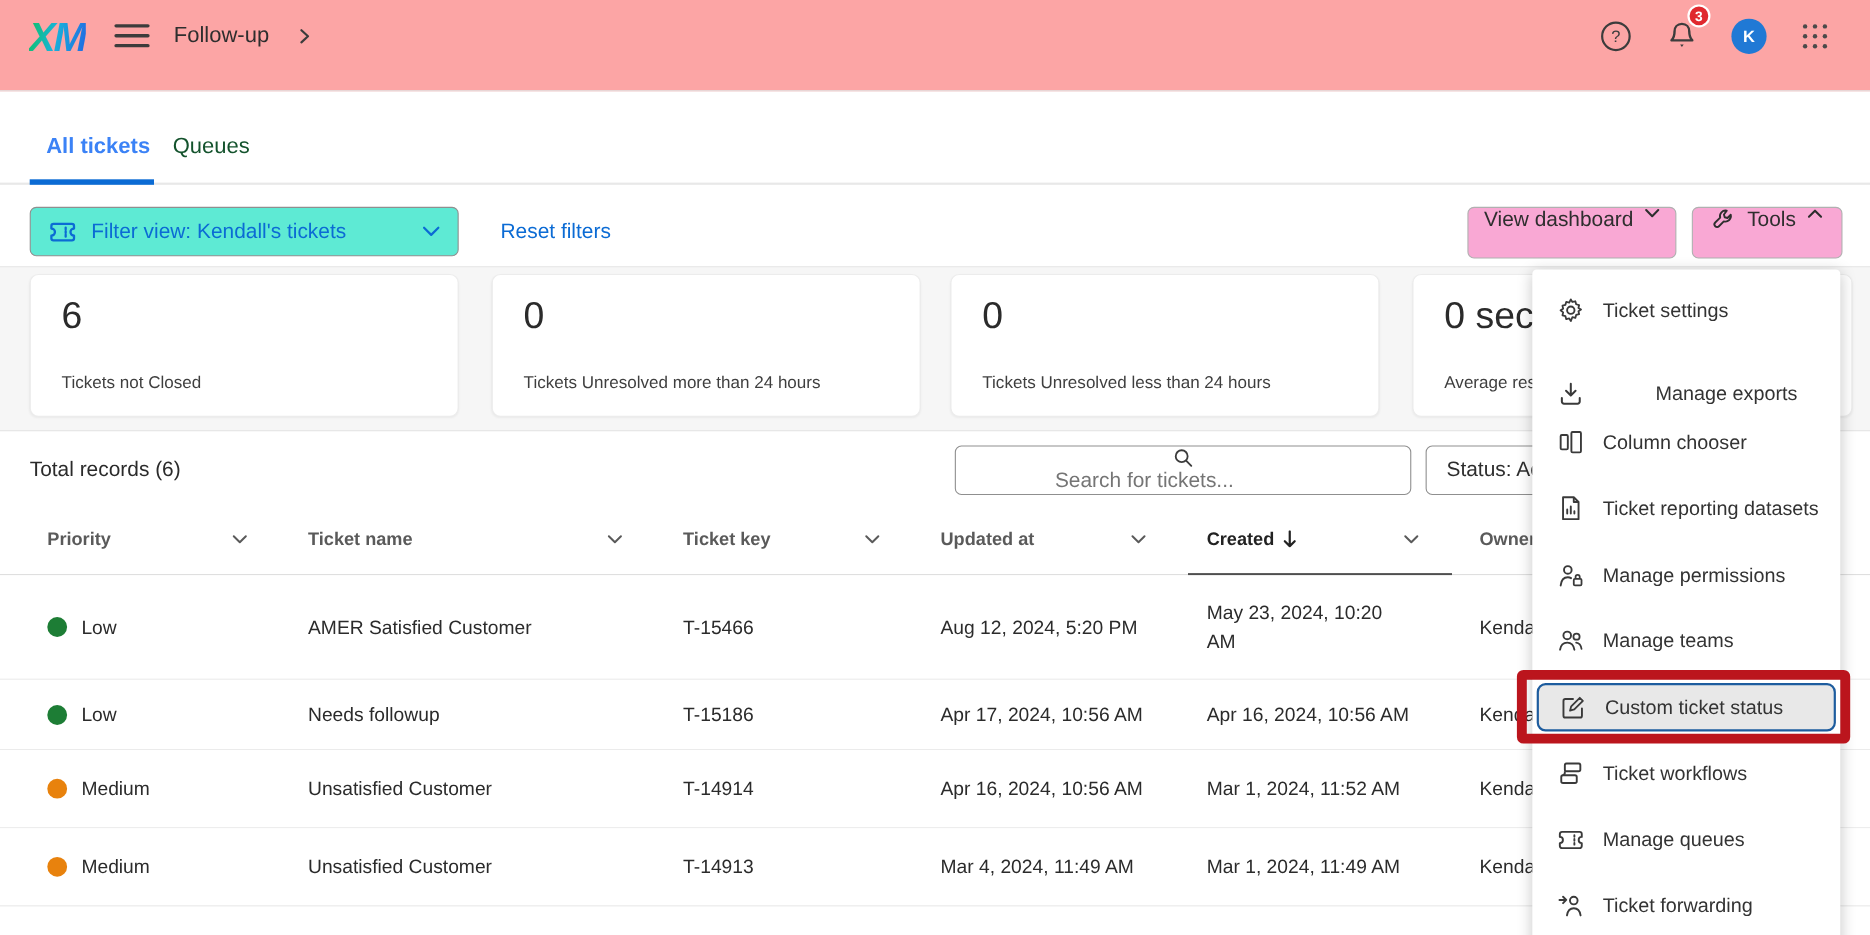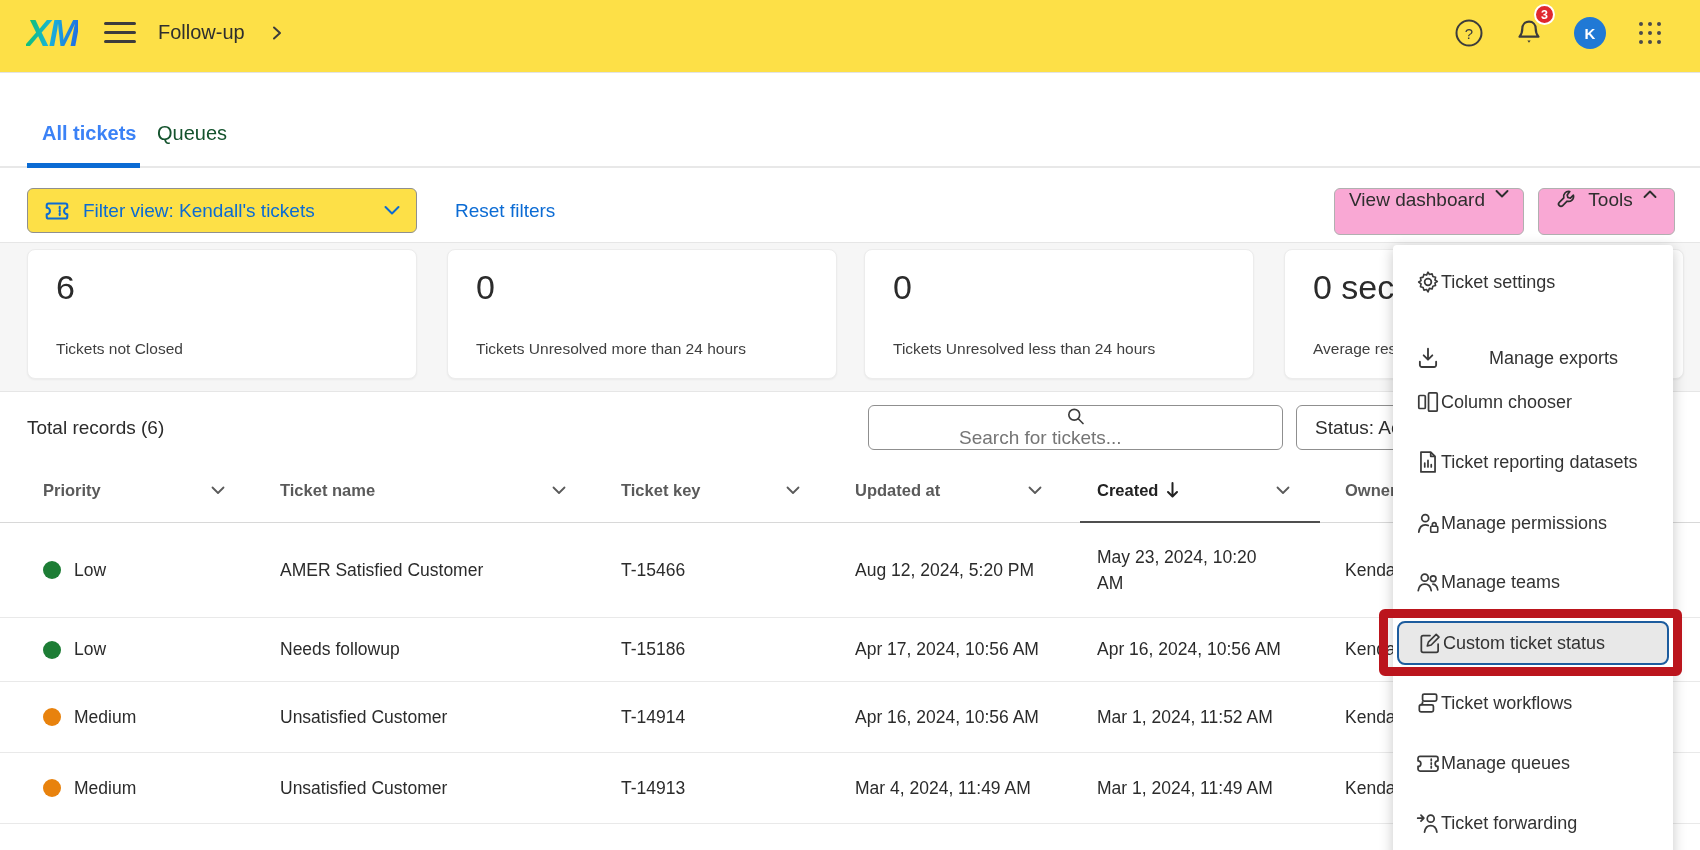--- a/index.html
+++ b/index.html
@@ -1,21 +1,21 @@
 <!DOCTYPE html>
 <html><head>
 <meta charset="utf-8">
 <style>
   * { margin:0; padding:0; box-sizing:border-box; }
   html,body { width:1700px; height:850px; }
   body { font-family:"Liberation Sans", sans-serif; background:#fff; position:relative; overflow:hidden; color:#2b2b2b; }
   .abs { position:absolute; }
 
   
-  #topbar { left:0; top:0; width:1700px; height:73px; background:#fde047; border-bottom:1px solid #e3e3e3; }
+  #topbar { left:0; top:0; width:1700px; height:83px; background:#fca5a5; border-bottom:1px solid #e3e3e3; }
   #logo { left:26px; top:13px; font-size:37px; font-weight:bold; font-style:italic; letter-spacing:-2px;
           background:linear-gradient(100deg,#0fc25b 0%,#18b4d9 45%,#2166e4 100%);
           -webkit-background-clip:text; background-clip:text; color:transparent; }
   #hamburger { left:104px; top:22px; width:32px; height:21px; cursor:pointer; }
   #hamburger span { display:block; height:3px; background:#3c3c3c; border-radius:2px; margin-bottom:6px; }
   .crumb { top:0; height:65px; display:flex; align-items:center; font-size:20px; color:#2e2e2e; }
   #crumb-section { left:158px; }
   #crumb-caret { left:272px; }
   #crumb-project { left:298px; cursor:pointer; }
   #crumb-project svg { margin-left:10px; }
@@ -32,21 +32,21 @@
 
   
   .tab { top:103px; height:60px; display:flex; align-items:center; font-size:20px; cursor:pointer; }
   #tab-all { left:42px; font-weight:bold; color:#3b82f6; }
   #tab-queues { left:157px; color:#14532d; }
   #tabs-divider { left:0; top:166px; width:1700px; height:2px; background:#e8e8e8; }
   #tab-underline { left:27px; top:163px; width:113px; height:5px; background:#0b6bd4; }
 
   
   #filter-btn { left:27px; top:188px; width:390px; height:45px; border:1px solid #8f8f8f; border-radius:6px;
-                background:#fde047; display:flex; align-items:center; padding:0 16px; cursor:pointer; }
+                background:#5eead4; display:flex; align-items:center; padding:0 16px; cursor:pointer; }
   #filter-btn .lbl { color:#0b6bd4; font-size:19px; margin-left:13px; flex:1; }
   #reset-filters { left:455px; top:188px; height:45px; display:flex; align-items:center; color:#0b6bd4; font-size:19px; cursor:pointer; }
   .gray-btn { top:188px; height:47px; background:#f9a8d4; border:1px solid #b0b0b0; border-radius:6px;
               display:flex; align-items:flex-start; justify-content:center; font-size:19px; color:#2e2e2e; cursor:pointer; gap:10px; }
   #view-dashboard-btn { left:1334px; width:190px; }
   #tools-btn { left:1538px; width:137px; }
 
   
   #stats-band { left:0; top:242px; width:1700px; height:150px; background:#f6f6f6; border-top:1px solid #e6e6e6; border-bottom:1px solid #e6e6e6; }
   .stat-card { top:249px; height:130px; background:#fff; border:1px solid #ececec; border-radius:8px;
@@ -86,21 +86,21 @@
   .cell { display:flex; align-items:center; white-space:nowrap; overflow:visible; }
   .prio-dot { width:18px; height:18px; border-radius:50%; margin-right:13px; flex:none; }
   .created-wrap { white-space:normal; width:170px; line-height:26px; }
 
   
   #tools-menu { left:1393px; top:245px; width:280px; height:620px; background:#fff; z-index:60;
                 border-radius:4px; box-shadow:0 3px 14px rgba(0,0,0,.22); }
   .menu-item { position:absolute; left:0; width:280px; height:44px; display:flex; align-items:center;
                padding-left:22px; font-size:18px; color:#333; cursor:pointer; }
   .menu-item svg { flex:none; }
-  .menu-item .mi-label { margin-left:0; white-space:nowrap; }
+  .menu-item .mi-label { margin-left:16px; white-space:nowrap; }
   #mi-0{top:15px;} #mi-1{top:91px;gap:48px;} #mi-2{top:135px;} #mi-3{top:195px;} #mi-4{top:256px;}
   #mi-5{top:315px;} #mi-6{top:376px;} #mi-7{top:436px;} #mi-8{top:496px;} #mi-9{top:556px;}
   #mi-6 { left:4px; width:272px; background:#e8e8e8; border:2px solid #1d5c9e; border-radius:8px; padding-left:18px; }
   #annotation-box { left:1379px; top:609px; width:303px; height:67px; border:9px solid #bb151d; border-radius:6px;
                     z-index:70; pointer-events:none; }
 
   svg { display:block; }
 </style>
 </head>
 <body>

